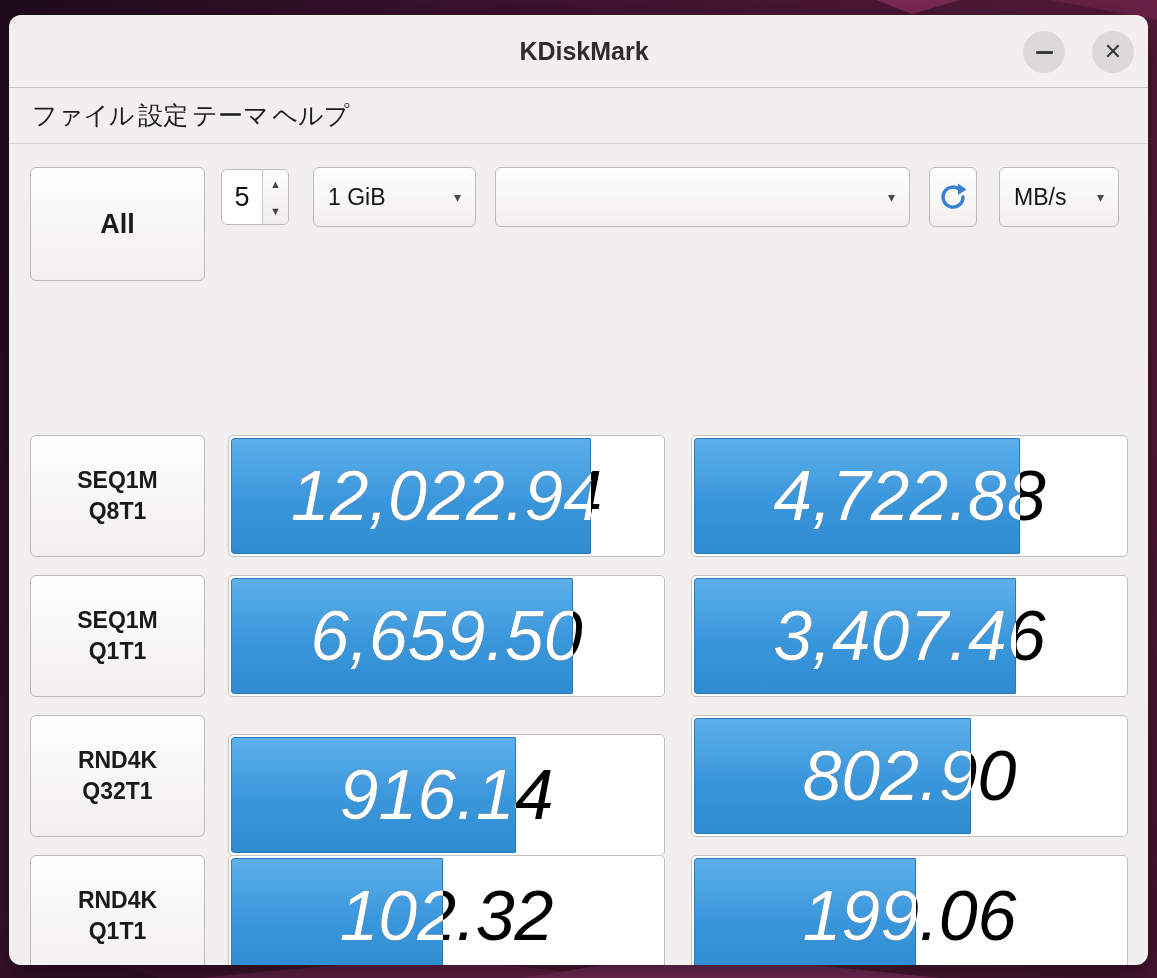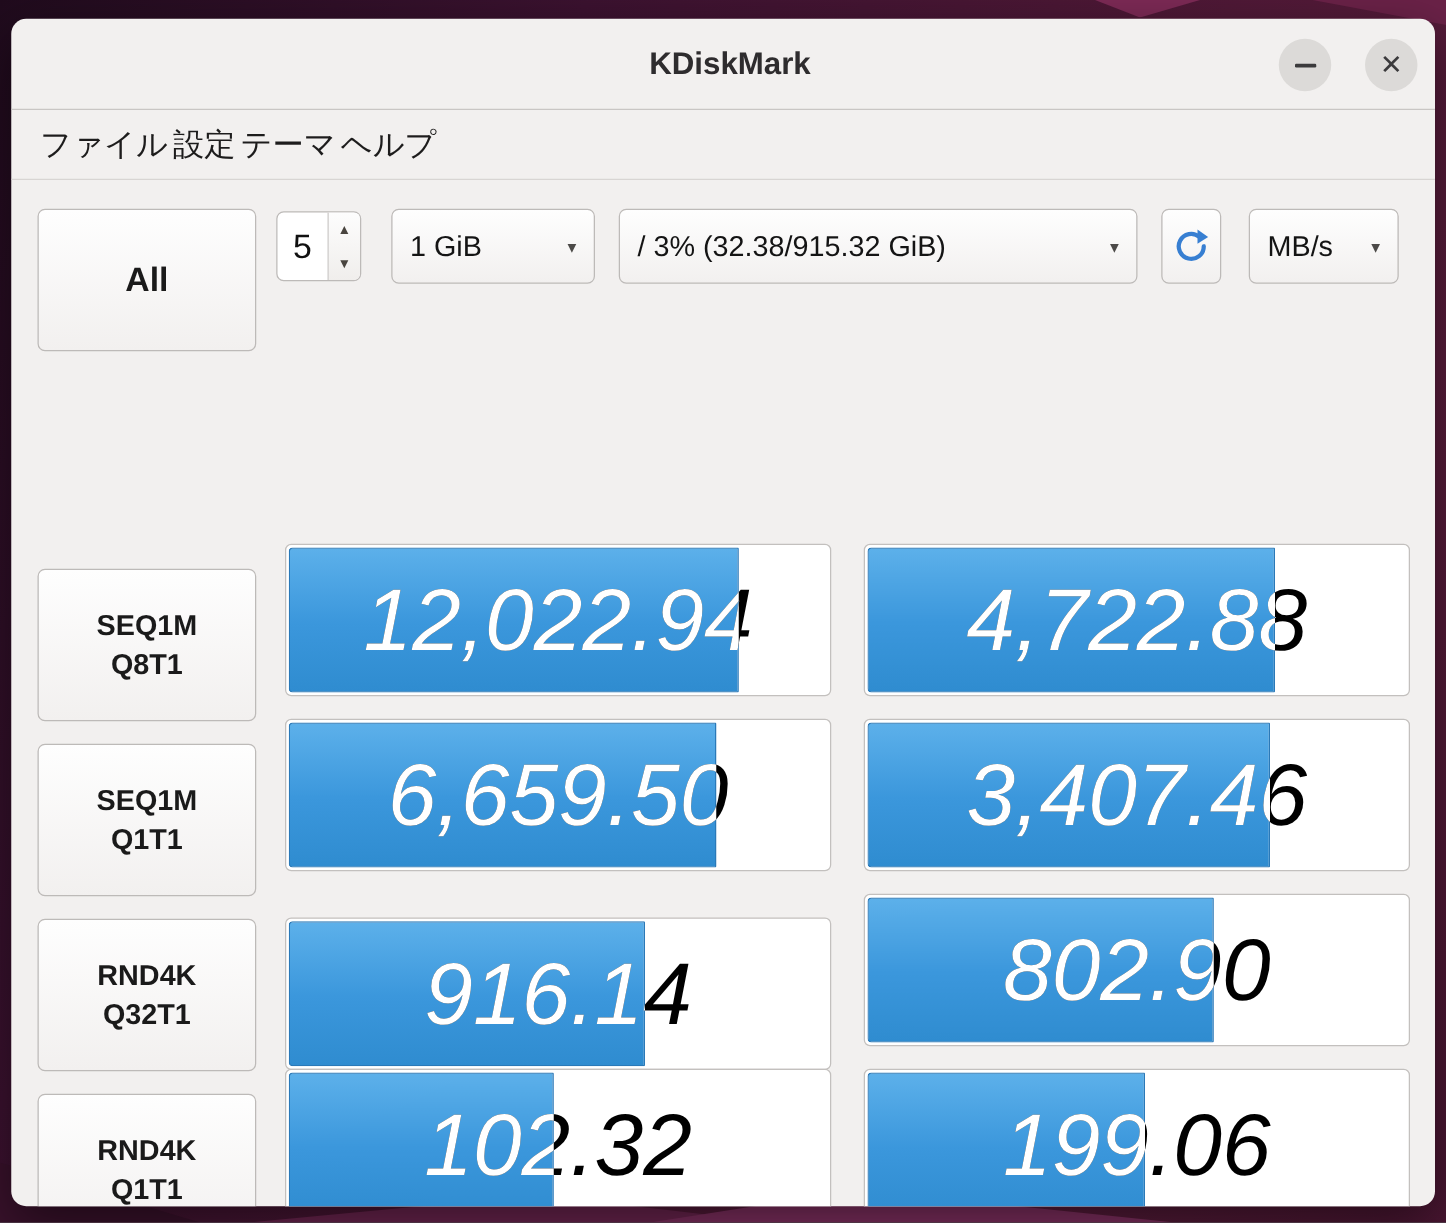--- a/index.html
+++ b/index.html
@@ -27,21 +27,21 @@
 
   .menubar{height:56px;display:flex;align-items:center;padding-left:21px;
     border-bottom:1px solid #d8d5d3;}
   .menuitem{font-size:25px;color:#1d1c1c;padding:2px 2px;cursor:default;}
 
   .body{position:relative;width:100%;height:819px;}
 
   .btn{background:linear-gradient(#fefefe,#f2f0ef);border:1px solid #bdbab8;border-radius:6px;
     color:#1a1a1a;display:flex;align-items:center;justify-content:center;text-align:center;font-weight:bold;}
   .all-btn{position:absolute;left:21px;top:23px;width:175px;height:114px;font-size:27px;}
-  .label-btn{position:absolute;left:21px;width:175px;height:122px;font-size:23px;line-height:1.35;margin-top:20px;}
+  .label-btn{position:absolute;left:21px;width:175px;height:122px;font-size:23px;line-height:1.35;}
 
   .spin{position:absolute;left:212px;top:25px;width:68px;height:56px;background:#fff;
     border:1px solid #bdbab8;border-radius:6px;display:flex;overflow:hidden;}
   .spin-val{flex:1;display:flex;align-items:center;justify-content:center;font-size:27px;color:#111;}
   .spin-arrows{width:26px;border-left:1px solid #ccc9c7;background:linear-gradient(#fdfdfd,#f0eeec);
     display:flex;flex-direction:column;}
   .spin-btn{flex:1;display:flex;align-items:center;justify-content:center;font-size:11px;color:#49453f;cursor:pointer;}
 
   .combo{position:absolute;top:23px;height:60px;background:linear-gradient(#fefefe,#f2f0ef);
     border:1px solid #bdbab8;border-radius:6px;display:flex;align-items:center;
@@ -111,21 +111,20 @@
           <div class="spin-btn">▼</div>
         </div>
       </div>
 
       <div class="combo combo-size">
         <span>1 GiB</span>
         <span class="caret">▾</span>
       </div>
 
       <div class="combo combo-drive">
-        <span>/ 3% (32.38/915.32 GiB)</span>
         <span class="caret">▾</span>
       </div>
 
       <button class="btn refresh-btn">
         <svg width="30" height="30" viewBox="0 0 30 30">
           <path d="M 21.5 7.5 A 10 10 0 1 0 25 15" fill="none" stroke="#377fd2" stroke-width="3.4" stroke-linecap="round"></path>
           <polygon points="20,1.5 28.5,7.5 20,13" fill="#377fd2"></polygon>
         </svg>
       </button>
 

